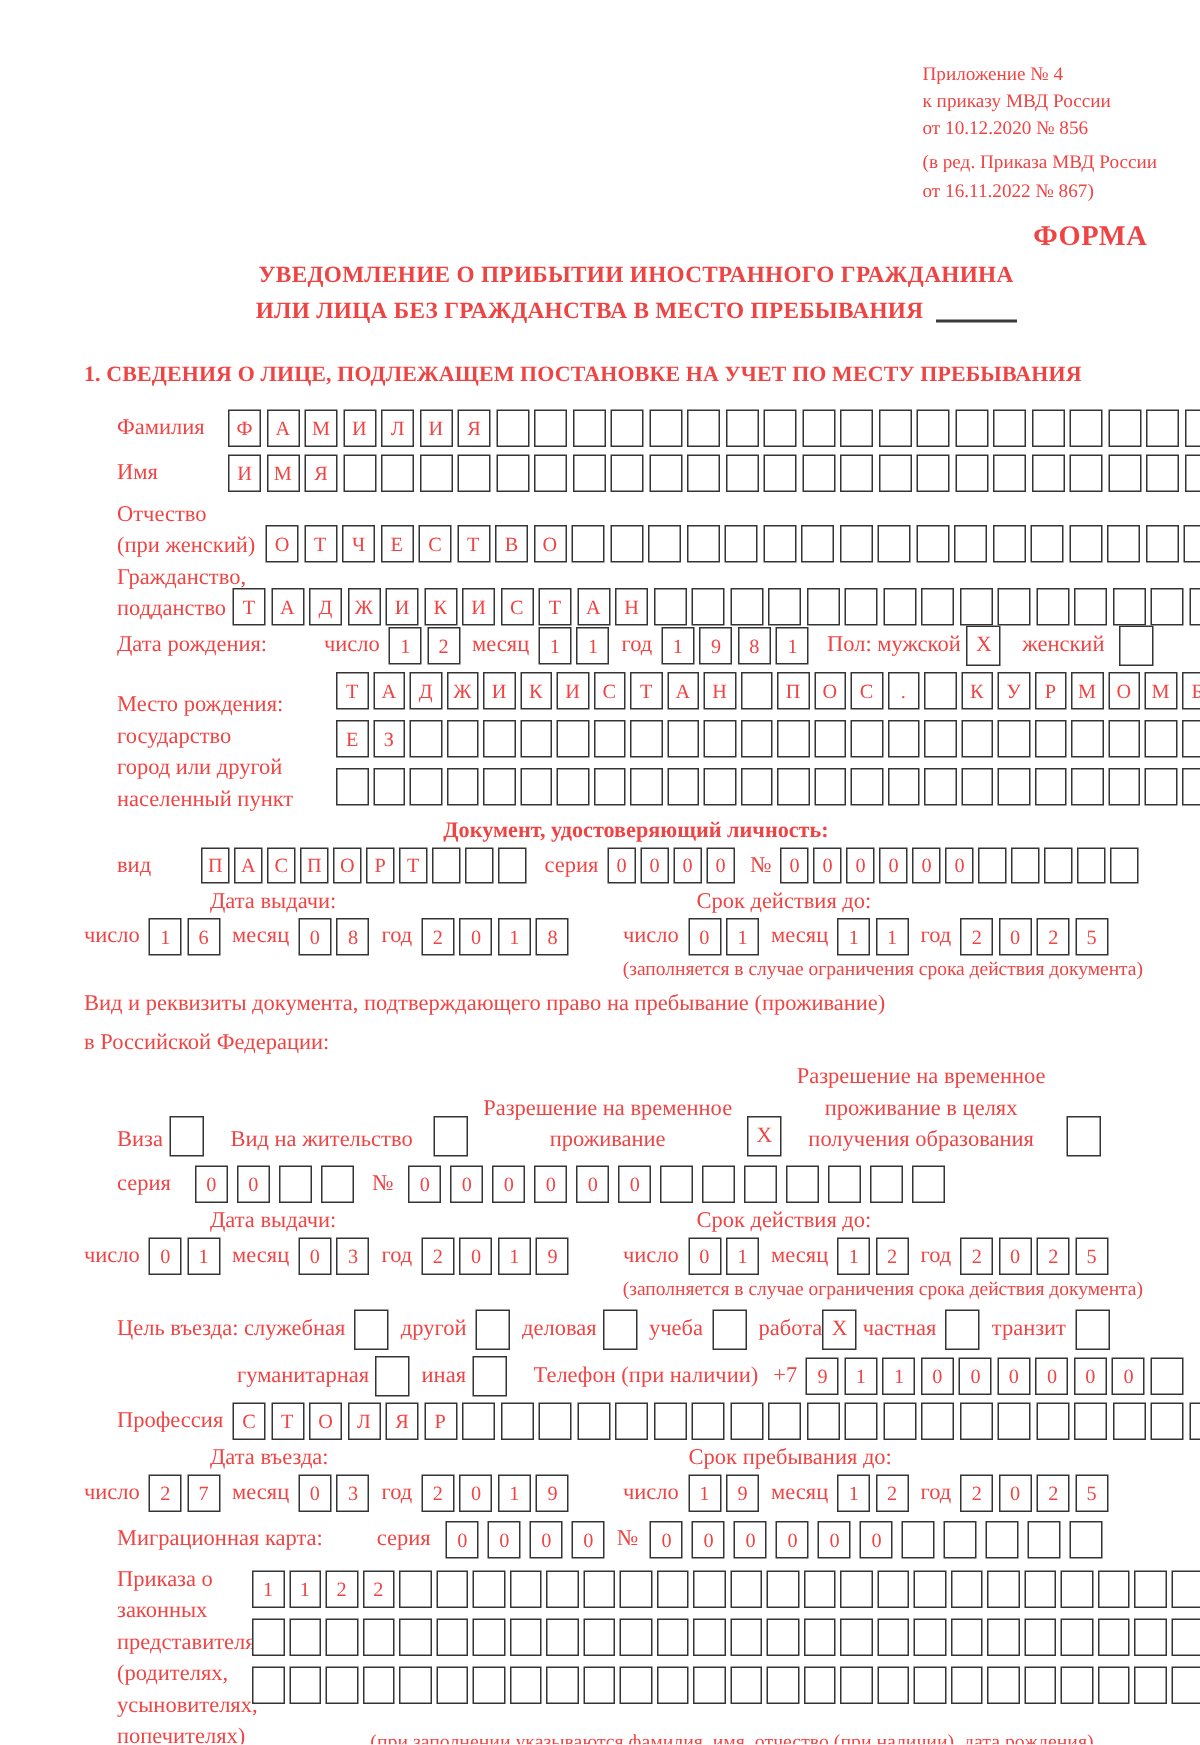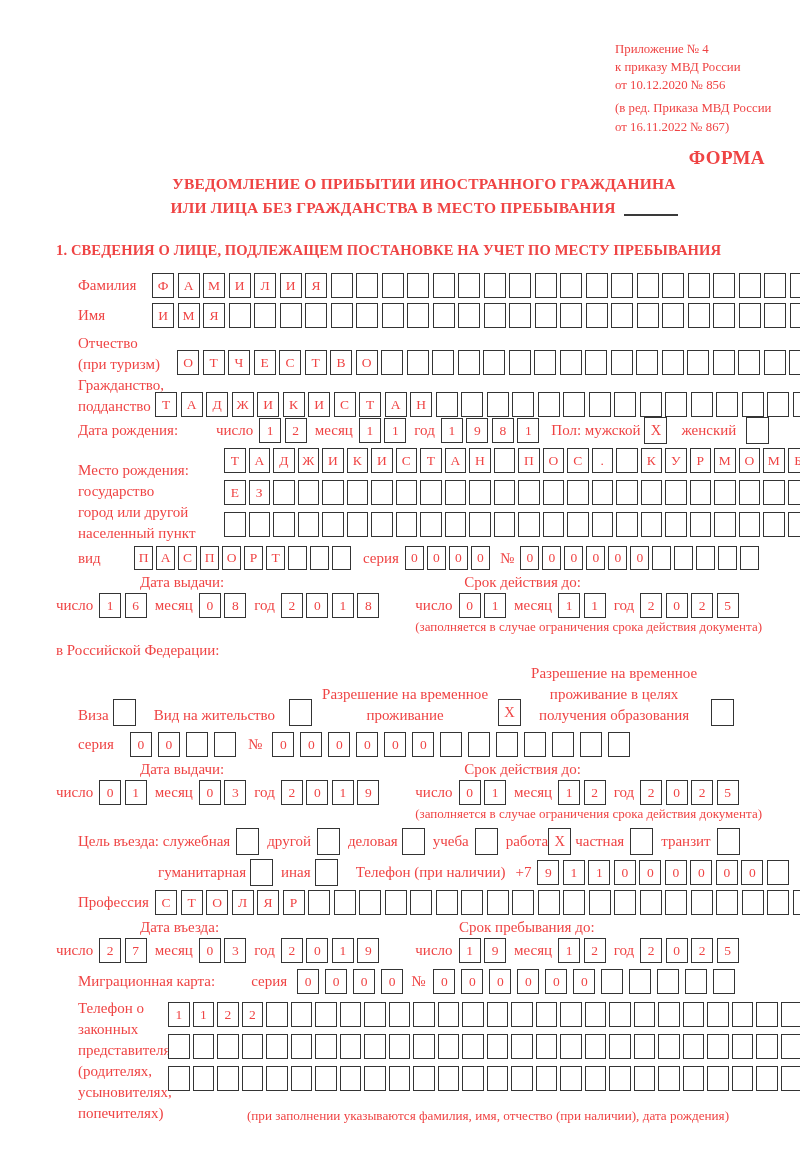--- a/index.html
+++ b/index.html
@@ -138,21 +138,21 @@
         <span class="cell"></span>
         <span class="cell"></span>
         <span class="cell"></span>
         <span class="cell"></span>
       </span>
   </div>
 
   <div class="row start mt5">
     <span class="lbl lbl2 w99">
       <div>Отчество</div>
-      <div>(при туризм)</div>
+      <div>(при женский)</div>
     </span>
     <span class="cells">
         <span class="cell">О</span>
         <span class="cell">Т</span>
         <span class="cell">Ч</span>
         <span class="cell">Е</span>
         <span class="cell">С</span>
         <span class="cell">Т</span>
         <span class="cell">В</span>
         <span class="cell">О</span>
@@ -318,20 +318,21 @@
           <span class="cell"></span>
           <span class="cell"></span>
           <span class="cell"></span>
           <span class="cell"></span>
           <span class="cell"></span>
           <span class="cell"></span>
         </span>
     </span>
   </div>
 
+  <div class="center-bold mt2">Документ, удостоверяющий личность:</div>
 
   <div class="row mt2">
     <span class="lbl" style="width:56px">вид</span>
     <span class="cells sm">
         <span class="cell">П</span>
         <span class="cell">А</span>
         <span class="cell">С</span>
         <span class="cell">П</span>
         <span class="cell">О</span>
         <span class="cell">Р</span>
@@ -403,20 +404,21 @@
           <span class="cell">2</span>
           <span class="cell">0</span>
           <span class="cell">2</span>
           <span class="cell">5</span>
         </span>
     </span>
   </div>
   <div class="note">(заполняется в случае ограничения срока действия документа)</div>
 
   <div class="para mt2">
+    <div>Вид и реквизиты документа, подтверждающего право на пребывание (проживание)</div>
     <div>в Российской Федерации:</div>
   </div>
 
   <div class="row start">
     <span class="lbl">Виза</span>
     <span class="cbx ml4"></span>
     <span class="lbl ml18">Вид на жительство</span>
     <span class="cbx ml14"></span>
     <span class="pblock ml10">
       <div>Разрешение на временное</div>
@@ -638,21 +640,21 @@
         <span class="cell"></span>
         <span class="cell"></span>
         <span class="cell"></span>
         <span class="cell"></span>
         <span class="cell"></span>
       </span>
   </div>
 
   <div class="row start mt4">
     <span class="lbl lbl2 w90" style="line-height:22px">
-      <div>Телефон о</div>
+      <div>Приказа о</div>
       <div>законных</div>
       <div>представителях</div>
       <div>(родителях,</div>
       <div>усыновителях,</div>
       <div>попечителях)</div>
     </span>
     <span class="cellrows">
       <span class="cells tight">
           <span class="cell">1</span>
           <span class="cell">1</span>

